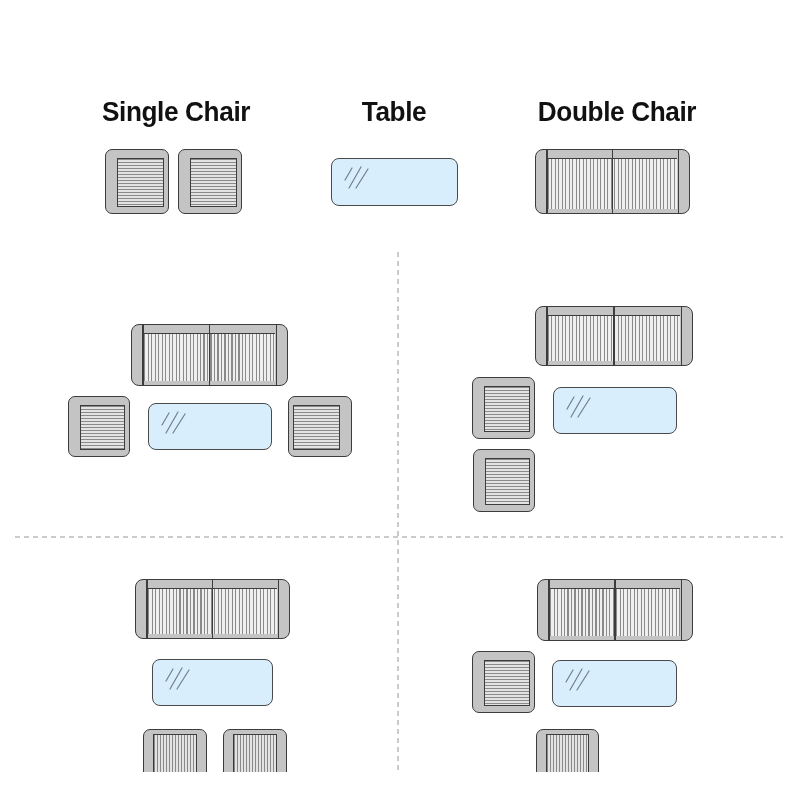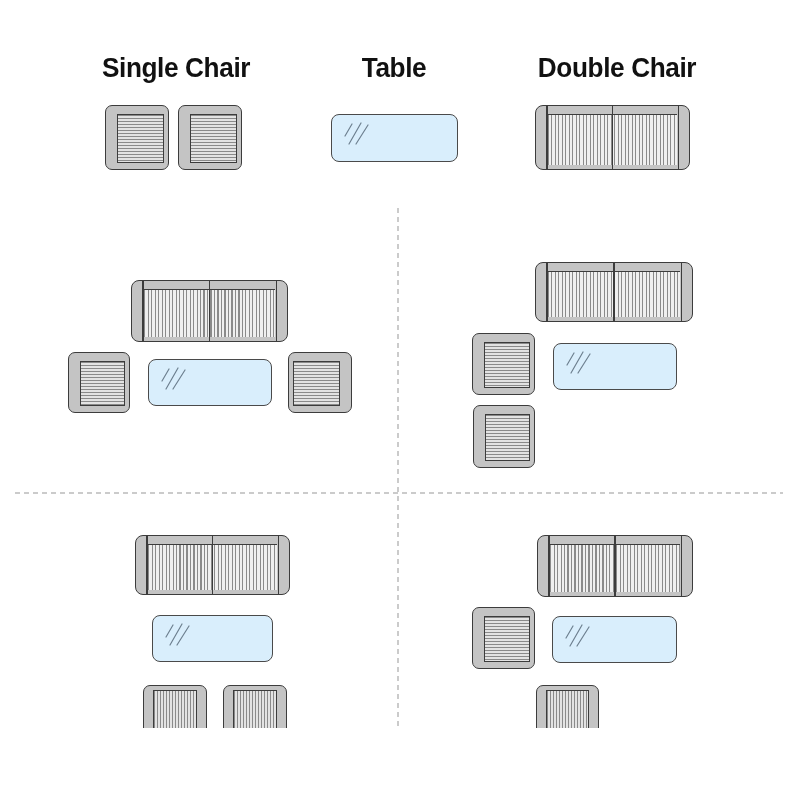--- a/index.html
+++ b/index.html
@@ -3,21 +3,21 @@
 <meta charset="utf-8">
 <style>
   :root{
     --bg:#ffffff; --fill:#c4c4c4; --outline:#3c3c3c;
     --stripe:#8a8a8a; --stripe-bg:#e3e3e3; --sofa-stripe-bg:#efefef;
     --table-fill:#d9eefc; --table-outline:#4a4a4a;
     --divider:#cbcbcb; --text:#111111;
   }
   html,body{margin:0;padding:0;}
   body{background:var(--bg);font-family:"Liberation Sans", sans-serif;}
-  #stage{position:relative;width:800px;height:728px;background:var(--bg);overflow:hidden;}
+  #stage{position:relative;width:800px;height:728px;background:var(--bg);overflow:hidden;margin-top:44px;}
 
   .legend-label{
     position:absolute;top:53px;transform:translateX(-50%) scaleX(0.97);
     font-size:27px;font-weight:700;color:var(--text);letter-spacing:-0.4px;white-space:nowrap;
   }
   .legend-label.l1{left:176px;}
   .legend-label.l2{left:394px;}
   .legend-label.l3{left:617px;}
 
   .chair-piece{

